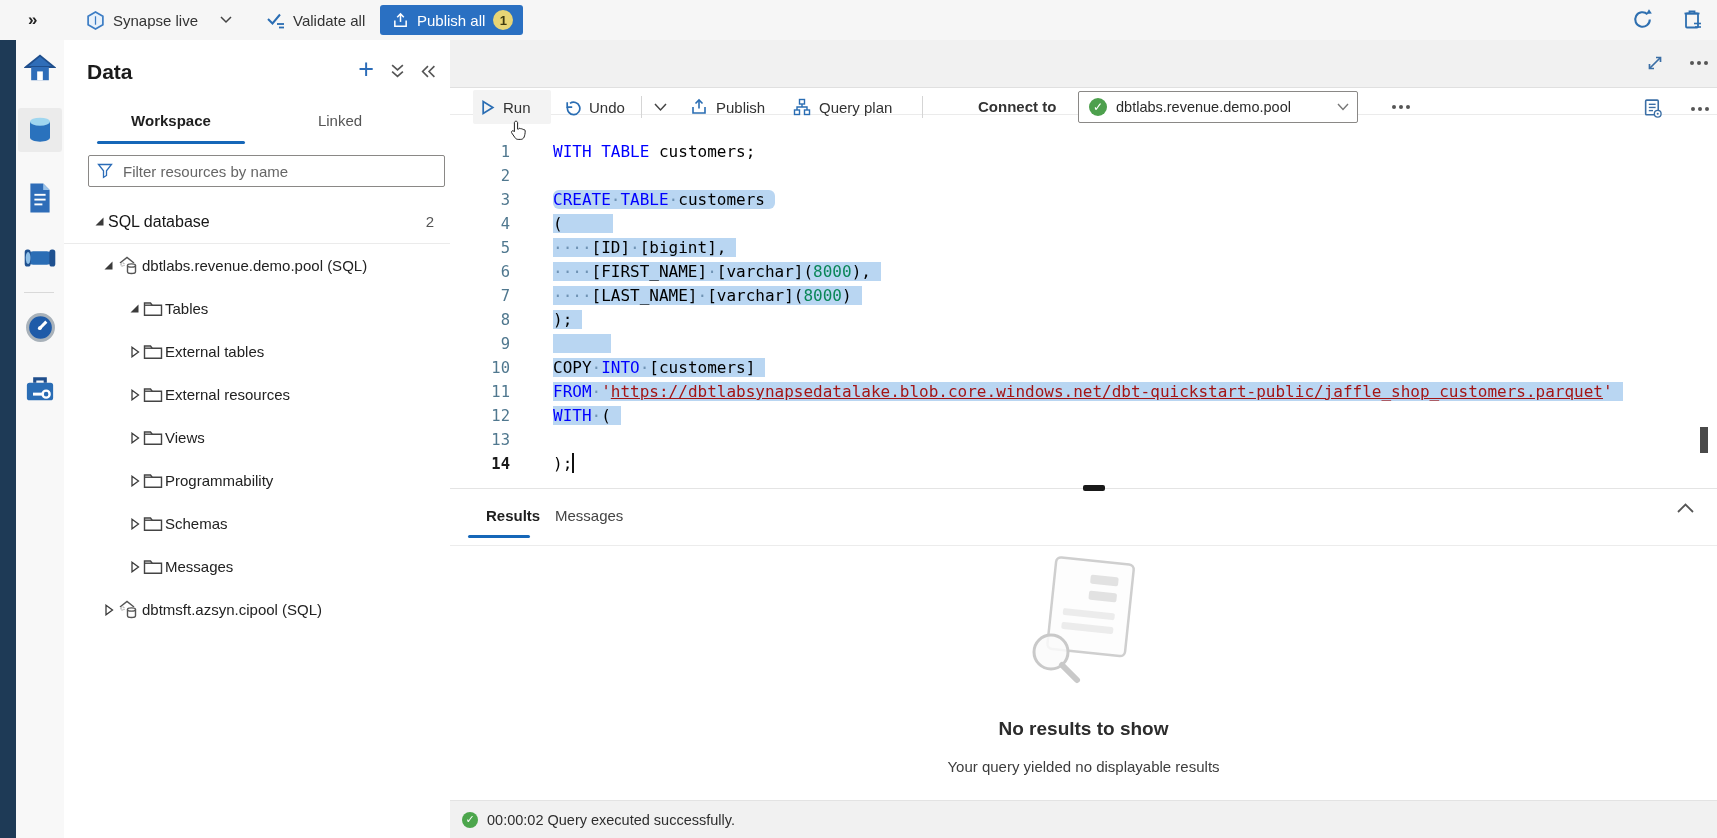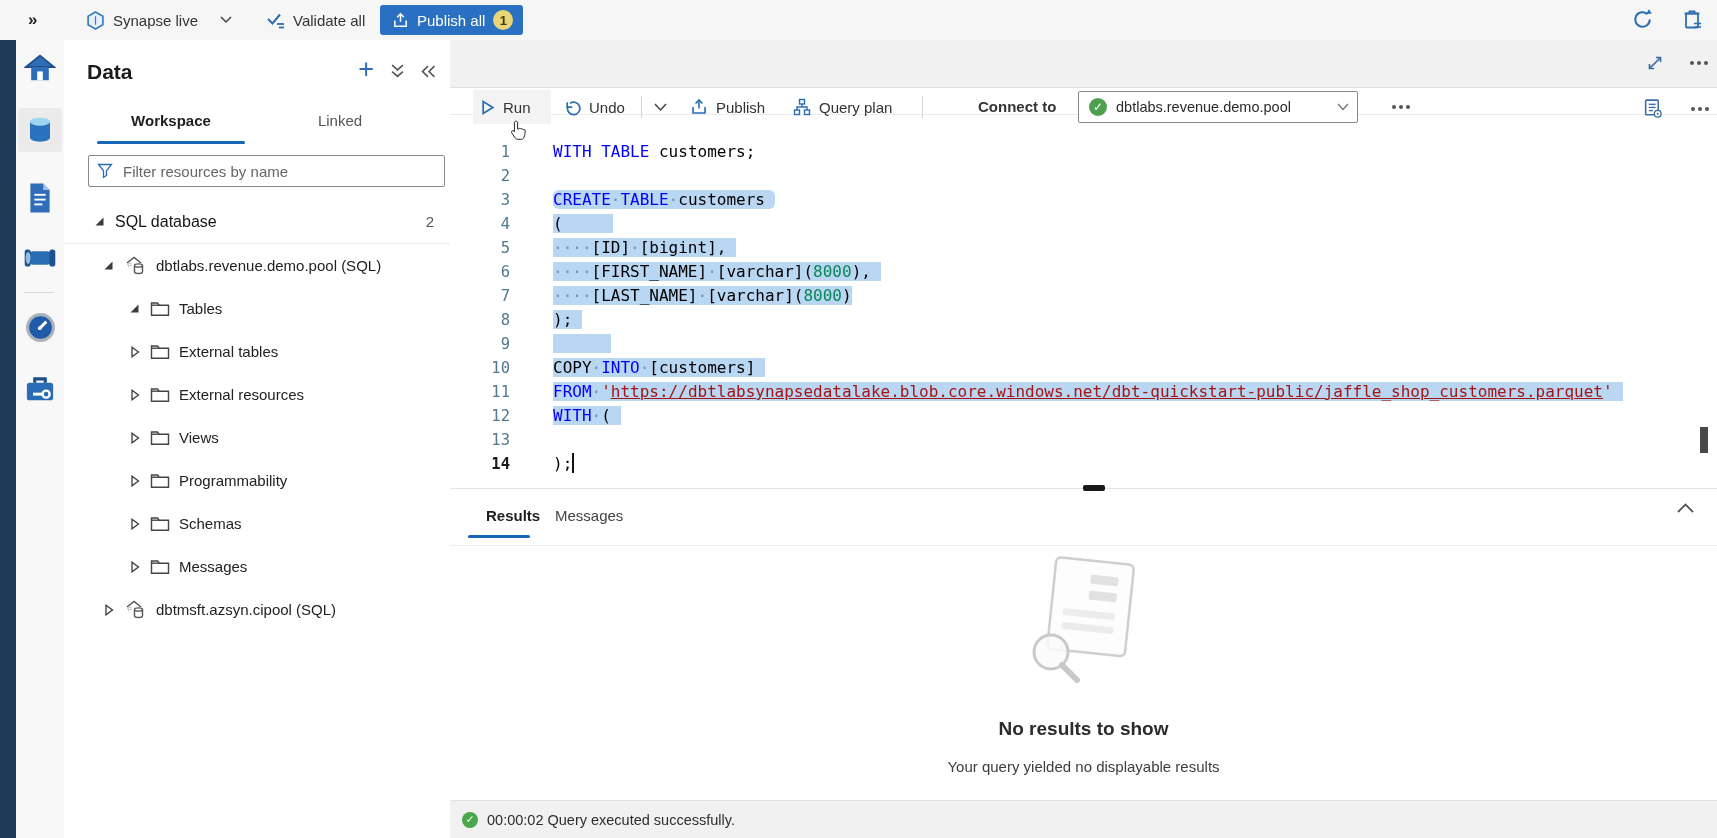--- a/index.html
+++ b/index.html
@@ -34,21 +34,21 @@
   .plus{color:#2b6cb8;font-size:27px;font-weight:300;line-height:18px;margin-top:-4px;}
   .dp-tab{position:absolute;top:63px;height:34px;display:flex;align-items:center;justify-content:center;font-size:15px;}
   .dp-tab.active{font-weight:700;color:#1f1f1f;}
   .dp-tab.inactive{color:#555;}
   .dp-underline{position:absolute;top:101px;height:3px;background:#1667b8;border-radius:2px;}
   .filterbox{position:absolute;left:24px;top:115px;width:357px;height:32px;border:1px solid #8a8886;border-radius:2px;
     background:#fff;display:flex;align-items:center;padding:0 8px;gap:8px;box-sizing:border-box;}
   .filterbox input{border:none;outline:none;flex:1;font-size:15px;font-family:"Liberation Sans",sans-serif;color:#333;background:transparent;}
   .filterbox input::placeholder{color:#666;}
   .tree{position:absolute;left:0;top:160px;width:386px;}
-  .tree-row{height:43px;display:flex;align-items:center;gap:9px;font-size:15px;color:#222;}
+  .tree-row{height:43px;display:flex;align-items:center;gap:2px;font-size:15px;color:#222;}
   .tree-row.d0{padding-left:29px;font-size:16px;color:#161616;}
   .tree-row.d1{padding-left:38px;}
   .tree-row.d2{padding-left:64px;}
   .tree-row.tree-div{border-bottom:1px solid #ebebeb;}
   .caret{width:13px;display:flex;justify-content:center;}
   .tree-count{margin-left:auto;padding-right:16px;color:#555;font-size:15px;}
 
   
   .main{left:450px;top:40px;width:1267px;height:798px;background:#fff;}
   .tabbar{left:0;top:0;width:1267px;height:48px;background:#f1f1f1;border-bottom:1px solid #e0e0e0;box-sizing:border-box;}
@@ -494,21 +494,21 @@
     </div>
 
     <div class="abs editor">
       <div class="code-area">
           <div class="code-line"><span class="ln">1</span><span class="code-text"><span class="t-kw">WITH</span><span class="t-pl"> </span><span class="t-kw">TABLE</span><span class="t-pl"> customers;</span></span></div>
           <div class="code-line"><span class="ln">2</span><span class="code-text"></span></div>
           <div class="code-line"><span class="ln">3</span><span class="code-text"><span class="selwrap" style="padding-right: 10px; border-radius: 6px;"><span class="t-kw">CREATE</span><span class="wsdot">·</span><span class="t-kw">TABLE</span><span class="wsdot">·</span><span class="t-pl">customers</span></span></span></div>
           <div class="code-line"><span class="ln">4</span><span class="code-text"><span class="selwrap" style="padding-right: 50px;"><span class="t-pl">(</span></span></span></div>
           <div class="code-line"><span class="ln">5</span><span class="code-text"><span class="selwrap" style="padding-right: 10px;"><span class="wsdot">····</span><span class="t-pl">[ID]</span><span class="wsdot">·</span><span class="t-pl">[bigint],</span></span></span></div>
           <div class="code-line"><span class="ln">6</span><span class="code-text"><span class="selwrap" style="padding-right: 10px;"><span class="wsdot">····</span><span class="t-pl">[FIRST_NAME]</span><span class="wsdot">·</span><span class="t-pl">[varchar](</span><span class="t-num">8000</span><span class="t-pl">),</span></span></span></div>
-          <div class="code-line"><span class="ln">7</span><span class="code-text"><span class="selwrap" style=""><span class="wsdot">····</span><span class="t-pl">[LAST_NAME]</span><span class="wsdot">·</span><span class="t-pl">[varchar](</span><span class="t-num">8000</span><span class="t-pl">)</span></span></span></div>
+          <div class="code-line"><span class="ln">7</span><span class="code-text"><span class="selwrap" style="padding-right: 10px;"><span class="wsdot">····</span><span class="t-pl">[LAST_NAME]</span><span class="wsdot">·</span><span class="t-pl">[varchar](</span><span class="t-num">8000</span><span class="t-pl">)</span></span></span></div>
           <div class="code-line"><span class="ln">8</span><span class="code-text"><span class="selwrap" style="padding-right: 10px;"><span class="t-pl">);</span></span></span></div>
           <div class="code-line"><span class="ln">9</span><span class="code-text"><span class="selwrap" style="padding-right: 58px;"></span></span></div>
           <div class="code-line"><span class="ln">10</span><span class="code-text"><span class="selwrap" style="padding-right: 10px;"><span class="t-pl">COPY</span><span class="wsdot">·</span><span class="t-kw">INTO</span><span class="wsdot">·</span><span class="t-pl">[customers]</span></span></span></div>
           <div class="code-line"><span class="ln">11</span><span class="code-text"><span class="selwrap" style="padding-right: 10px;"><span class="t-kw">FROM</span><span class="wsdot">·</span><span class="t-str">'</span><span class="t-strlink">https://dbtlabsynapsedatalake.blob.core.windows.net/dbt-quickstart-public/jaffle_shop_customers.parquet</span><span class="t-str">'</span></span></span></div>
           <div class="code-line"><span class="ln">12</span><span class="code-text"><span class="selwrap" style="padding-right: 10px;"><span class="t-kw">WITH</span><span class="wsdot">·</span><span class="t-pl">(</span></span></span></div>
           <div class="code-line"><span class="ln">13</span></div>
           <div class="code-line"><span class="ln active">14</span><span class="code-text"><span class="t-pl">);</span><span class="cursor-bar"></span></span></div>
         </div>
       <div class="abs vthumb"></div>
     </div>

